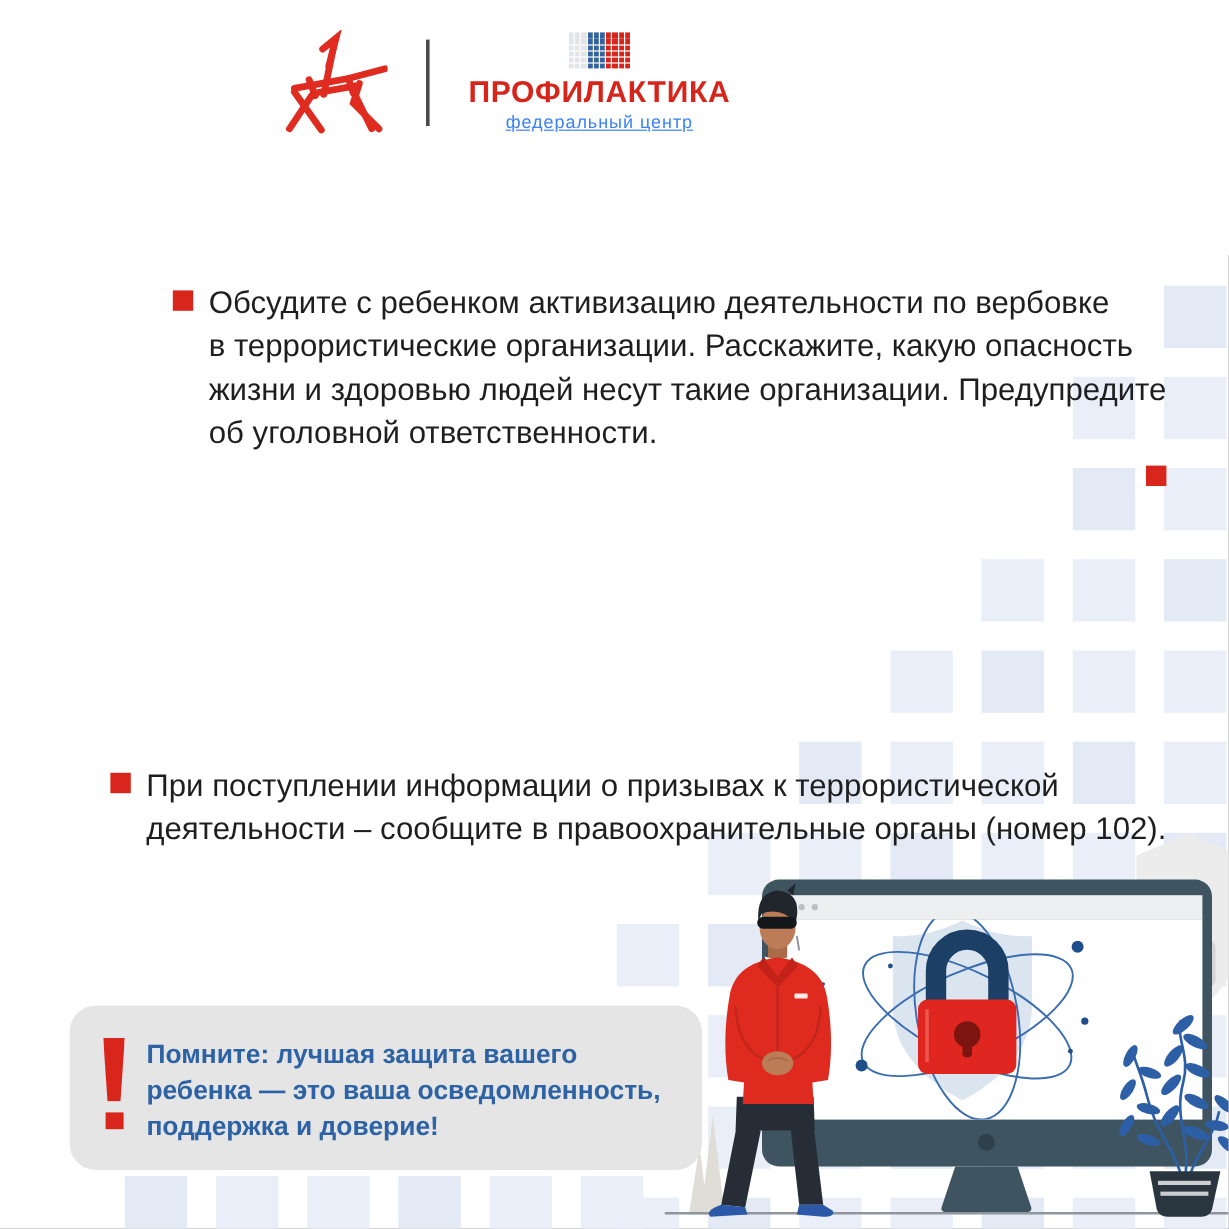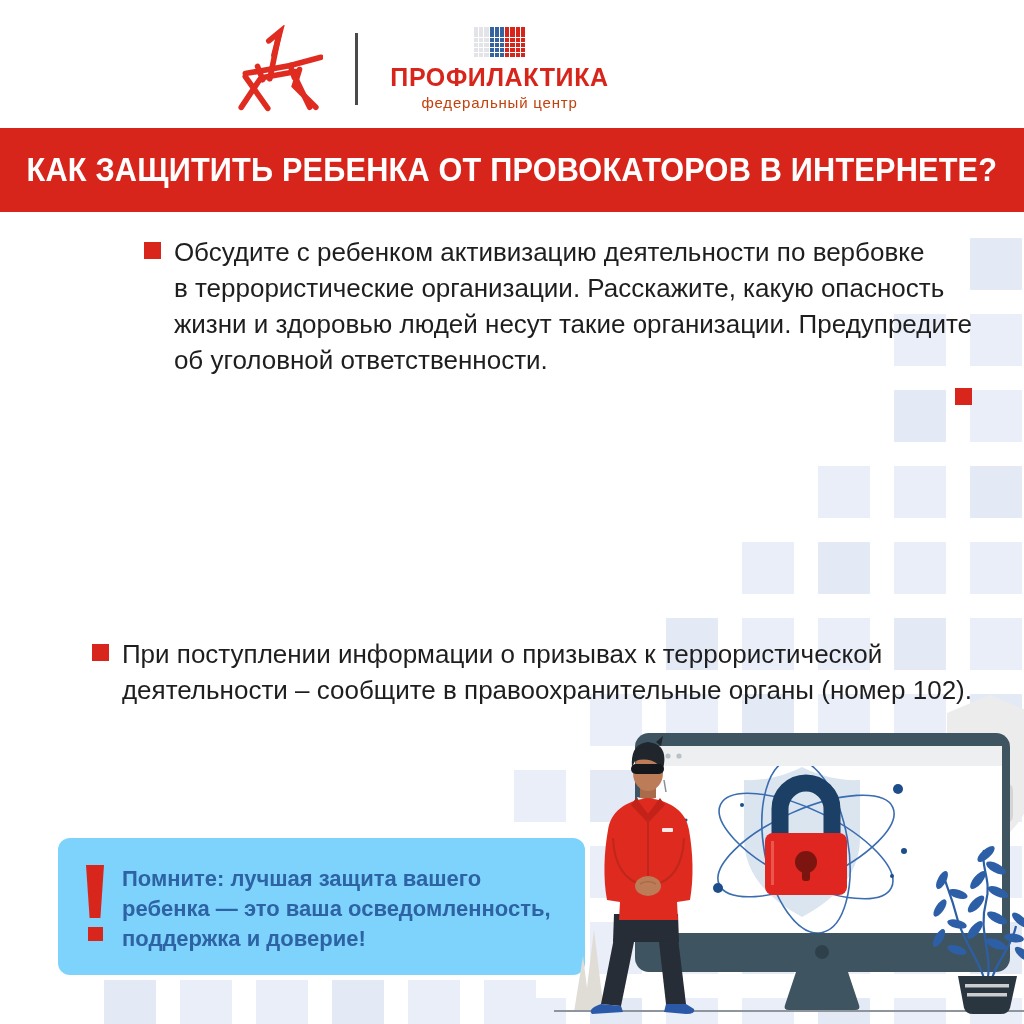--- a/index.html
+++ b/index.html
@@ -14,37 +14,37 @@
   .bg-sq.tall{height:80px;}
 
   
   .header{position:absolute;top:14px;left:0;width:840px;height:110px;
     display:flex;justify-content:center;align-items:center;gap:32px;z-index:1;}
   .h-divider{width:3px;height:72px;background:#4a4a4a;}
   .logo-block{display:flex;flex-direction:column;align-items:center;}
   .logo-grid{display:grid;grid-template-columns:repeat(10,4.3px);grid-auto-rows:4.3px;gap:0.9px;margin-bottom:7px;}
   .logo-grid i{display:block;}
   .logo-title{color:#d8251c;font-weight:700;font-size:25px;letter-spacing:0.6px;line-height:1.05;}
-  .logo-subtitle{color:#c2410c;font-size:15px;letter-spacing:0.8px;margin-top:3px;}
+  .logo-subtitle{color:#3b82f6;font-size:15px;letter-spacing:0.8px;margin-top:3px;text-decoration:underline;}
 
   
   .banner{position:absolute;top:128px;left:0;width:1024px;height:84px;background:#d8251c;
     display:flex;align-items:center;justify-content:center;z-index:1;}
   .banner h1{margin:0;color:#ffffff;font-size:33px;font-weight:700;white-space:nowrap;
     transform:scaleX(0.93);transform-origin:center;letter-spacing:0.2px;}
 
   
   .tip{position:absolute;left:62px;width:910px;display:flex;gap:13px;z-index:1;justify-content:flex-end;}
   .tip .sq{flex:0 0 17px;width:17px;height:17px;background:#d9261c;margin-top:8px;}
   .tip .txt{font-size:26px;line-height:36px;color:#1e1e1e;white-space:pre-line;}
   .tip1{top:234px;} .tip2{top:380px;} .tip3{top:520px;} .tip4{top:636px;}
 
   
-  .note{position:absolute;left:58px;top:838px;width:527px;height:137px;background:#7dd3fc;
-    border-radius:12px;z-index:1;}
+  .note{position:absolute;left:58px;top:838px;width:527px;height:137px;background:#e5e5e5;
+    border-radius:22px;z-index:1;}
   .excl{position:absolute;left:28px;top:27px;width:18px;}
   .excl .bar{width:18px;height:53px;background:#d9261c;clip-path:polygon(0 0,100% 0,80% 100%,20% 100%);}
   .excl .dot{width:15px;height:14px;background:#d9261c;margin:9px auto 0;}
   .note .txt{position:absolute;left:64px;top:26px;color:#2d63a4;font-weight:700;
     font-size:22px;line-height:30px;white-space:pre-line;}
 
   .illus{position:absolute;left:480px;top:688px;z-index:1;}
 </style>
 </head>
 <body>
@@ -188,23 +188,20 @@
           <i style="background: rgb(216, 37, 28);"></i>
           <i style="background: rgb(216, 37, 28);"></i>
           <i style="background: rgb(216, 37, 28);"></i>
           <i style="background: rgb(216, 37, 28);"></i>
         </div>
       <div class="logo-title">ПРОФИЛАКТИКА</div>
       <div class="logo-subtitle">федеральный центр</div>
     </div>
   </div>
 
-  <div class="banner">
-    <h1>КАК ЗАЩИТИТЬ РЕБЕНКА ОТ ПРОВОКАТОРОВ В ИНТЕРНЕТЕ?</h1>
-  </div>
 
   <div class="tip tip1">
     <div class="sq"></div>
     <div class="txt">Обсудите с ребенком активизацию деятельности по вербовке
 в террористические организации. Расскажите, какую опасность
 жизни и здоровью людей несут такие организации. Предупредите
 об уголовной ответственности.</div>
   </div>
   <div class="tip tip2">
     <div class="sq"></div>

